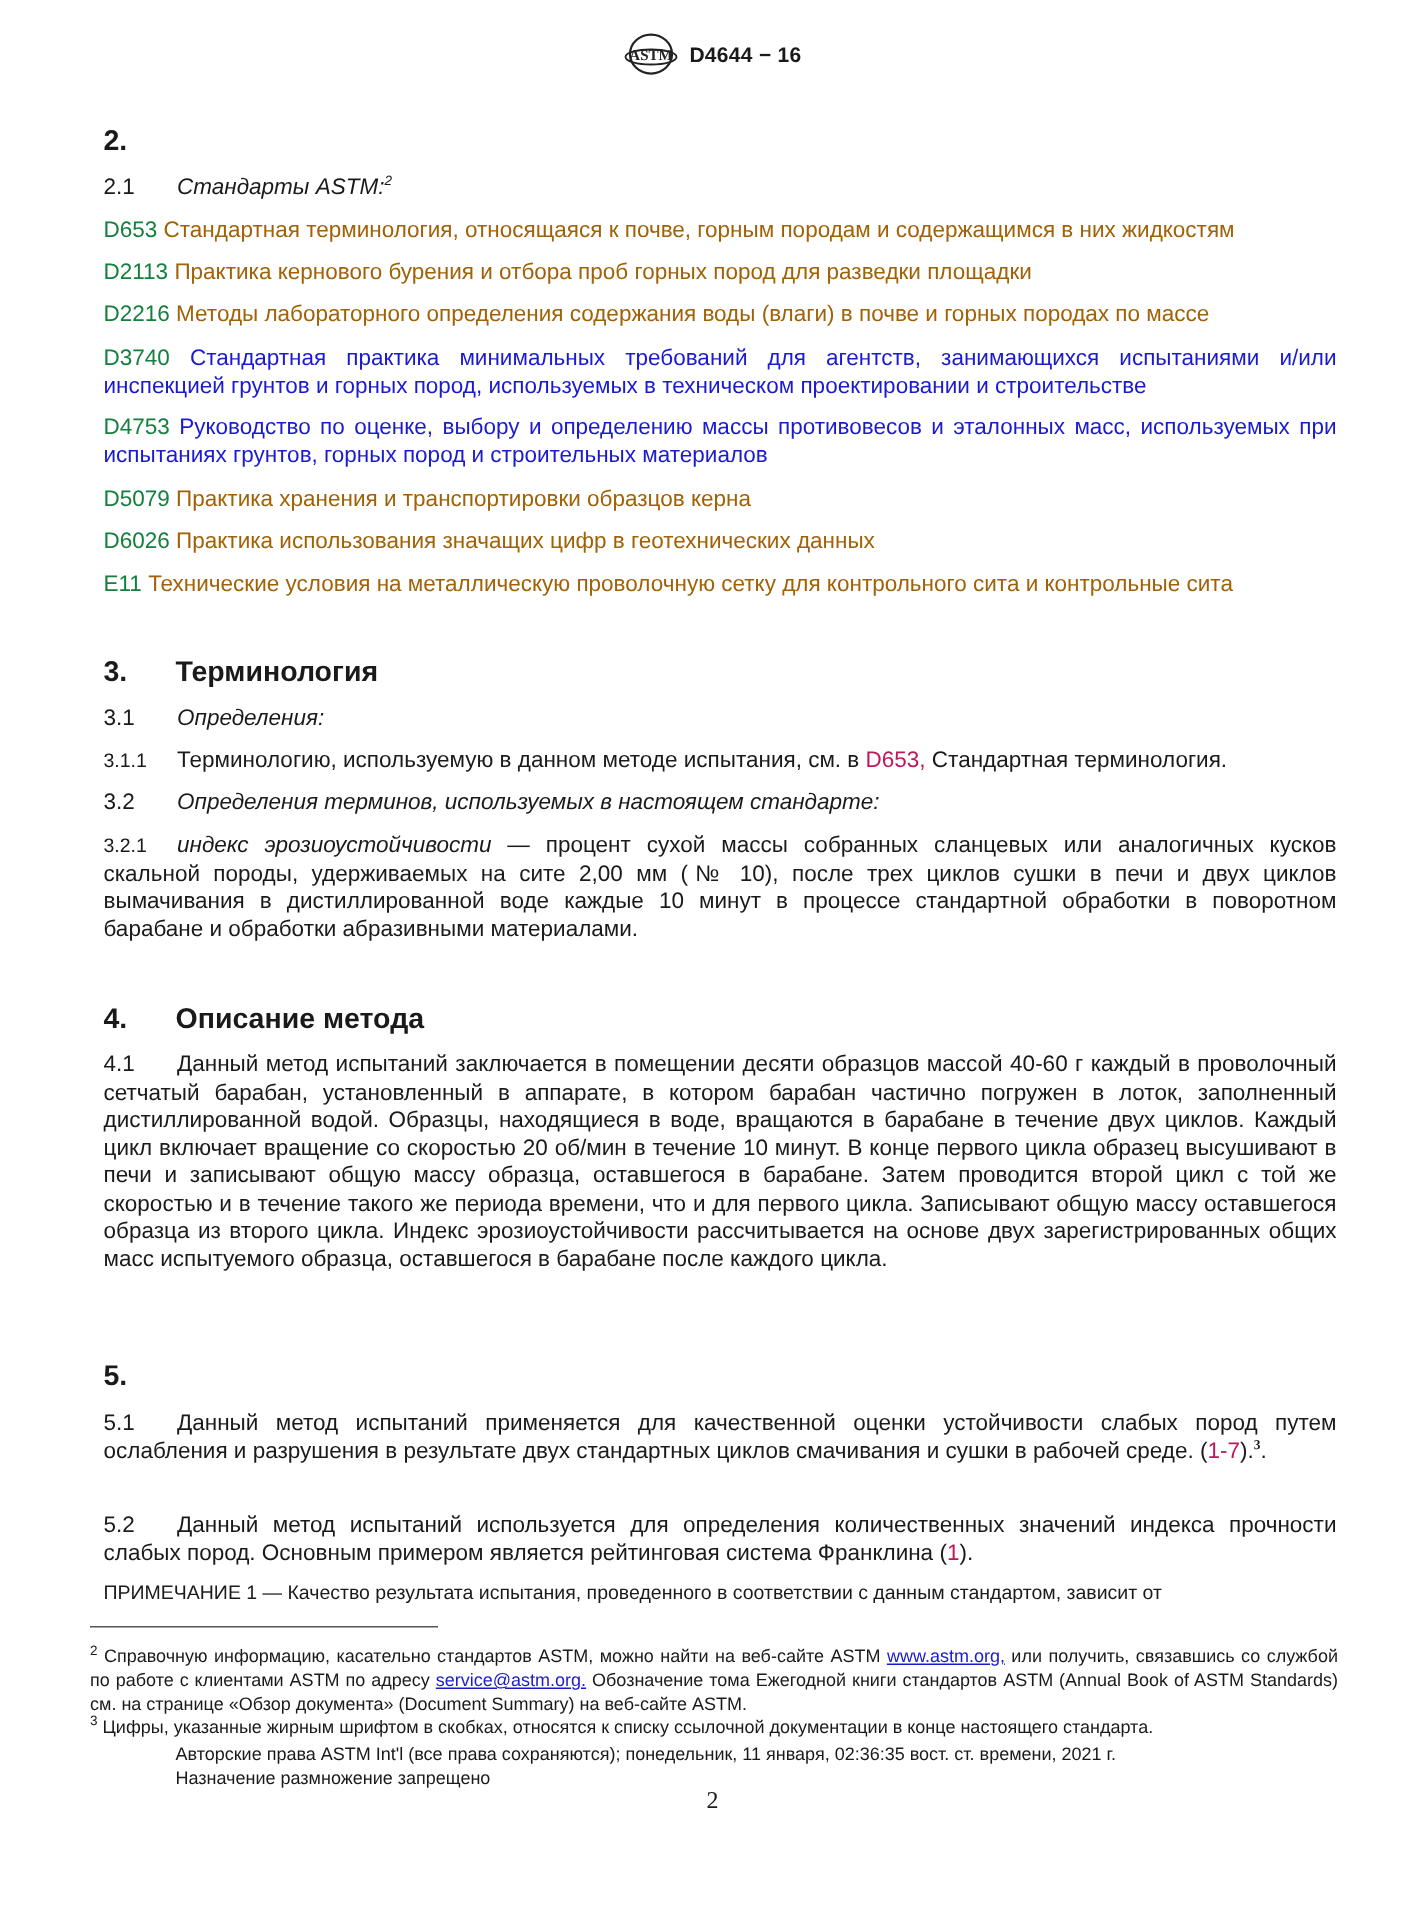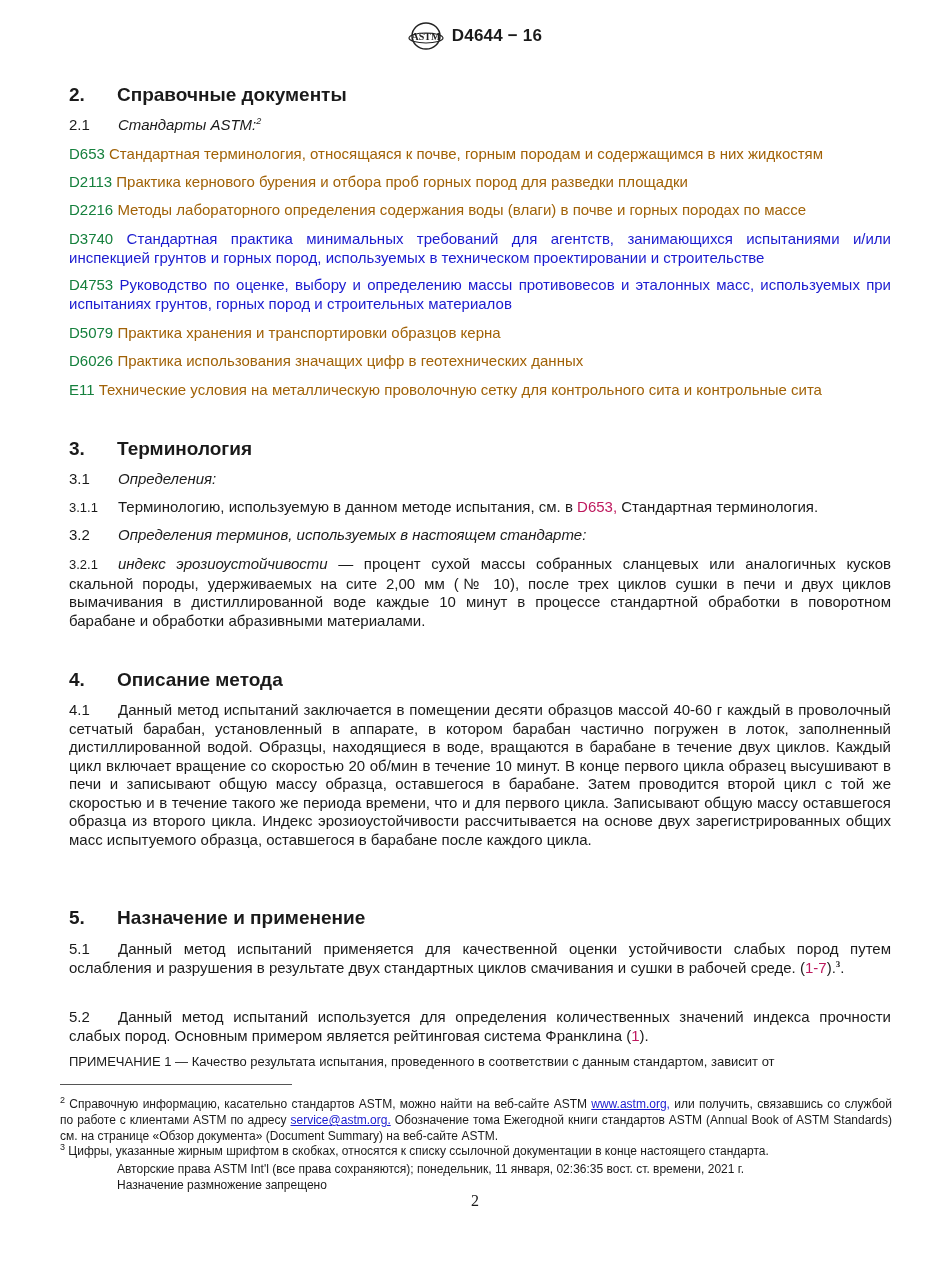--- a/index.html
+++ b/index.html
@@ -5,21 +5,21 @@
   html, body { margin: 0; padding: 0; background: #ffffff; }
   body {
     width: 950px; height: 1272px; position: relative; overflow: hidden;
     font-family: "Liberation Sans", sans-serif; color: #1a1a1a;
   }
   .header {
     position: absolute; top: 20px; left: 0; width: 950px; height: 32px;
     display: flex; align-items: center; justify-content: center; gap: 8px;
   }
   .logo { width: 36px; height: 30px; display: inline-block; }
-  .doc-id { font-weight: bold; font-size: 17px; letter-spacing: 0.2px; }
+  .doc-id { font-weight: bold; font-size: 14px; letter-spacing: 0.2px; }
 
   .content { position: absolute; left: 69px; width: 822px; top: 0; }
   .h2 {
     position: absolute; left: 0; font-weight: bold; font-size: 19px;
     display: flex;
   }
   .h2 .num { width: 48px; display: inline-block; }
   .line { position: absolute; left: 0; font-size: 15px; white-space: nowrap; }
   .num-lbl { display: inline-block; width: 49px; }
   .num-lbl.small { font-size: 13px; }
@@ -55,21 +55,20 @@
     <ellipse cx="18" cy="17" rx="17" ry="5" fill="none" stroke="#222" stroke-width="1.2"></ellipse>
     <text x="18" y="19" text-anchor="middle" font-size="10" font-weight="bold" font-family="Liberation Serif, serif" fill="#222">ASTM</text>
   </svg>
   <span class="doc-id">D4644 − 16</span>
 </div>
 
 <div class="content">
 
   <div class="h2" style="top:84px;">
     <span class="num">2.</span>
-    <span>Справочные документы</span>
   </div>
   <div class="line" style="top:116px;">
     <span class="num-lbl">2.1</span><span class="italic">Стандарты ASTM:</span><sup class="italic">2</sup>
   </div>
 
   <div class="line" style="top:145px;">
     <span class="ref-code">D653</span> <span class="ref-title">Стандартная терминология, относящаяся к почве, горным породам и содержащимся в них жидкостям</span>
   </div>
   <div class="line" style="top:173px;">
     <span class="ref-code">D2113</span> <span class="ref-title">Практика кернового бурения и отбора проб горных пород для разведки площадки</span>
@@ -113,21 +112,20 @@
   <div class="h2" style="top:669px;">
     <span class="num">4.</span>
     <span>Описание метода</span>
   </div>
   <div class="para" style="top:701px;">
     <span class="indent">4.1</span><span>Данный метод испытаний заключается в помещении десяти образцов массой 40-60 г каждый в проволочный сетчатый барабан, установленный в аппарате, в котором барабан частично погружен в лоток, заполненный дистиллированной водой. Образцы, находящиеся в воде, вращаются в барабане в течение двух циклов. Каждый цикл включает вращение со скоростью 20 об/мин в течение 10 минут. В конце первого цикла образец высушивают в печи и записывают общую массу образца, оставшегося в барабане. Затем проводится второй цикл с той же скоростью и в течение такого же периода времени, что и для первого цикла. Записывают общую массу оставшегося образца из второго цикла. Индекс эрозиоустойчивости рассчитывается на основе двух зарегистрированных общих масс испытуемого образца, оставшегося в барабане после каждого цикла.</span>
   </div>
 
   <div class="h2" style="top:907px;">
     <span class="num">5.</span>
-    <span>Назначение и применение</span>
   </div>
   <div class="para" style="top:940px;">
     <span class="indent">5.1</span><span>Данный метод испытаний применяется для качественной оценки устойчивости слабых пород путем ослабления и разрушения в результате двух стандартных циклов смачивания и сушки в рабочей среде. </span><span>(</span><span class="red">1-7</span><span>).</span><sup style="font-weight:bold; font-family:'Liberation Serif', serif;">3</sup><span>.</span>
   </div>
   <div class="para" style="top:1008px;">
     <span class="indent">5.2</span><span>Данный метод испытаний используется для определения количественных значений индекса прочности слабых пород. Основным примером является рейтинговая система Франклина (</span><span class="red">1</span><span>).</span>
   </div>
   <div class="para" style="top:1053px; font-size:13px; white-space:nowrap; text-align:left;">ПРИМЕЧАНИЕ 1 — Качество результата испытания, проведенного в соответствии с данным стандартом, зависит от</div>
 </div>
 

